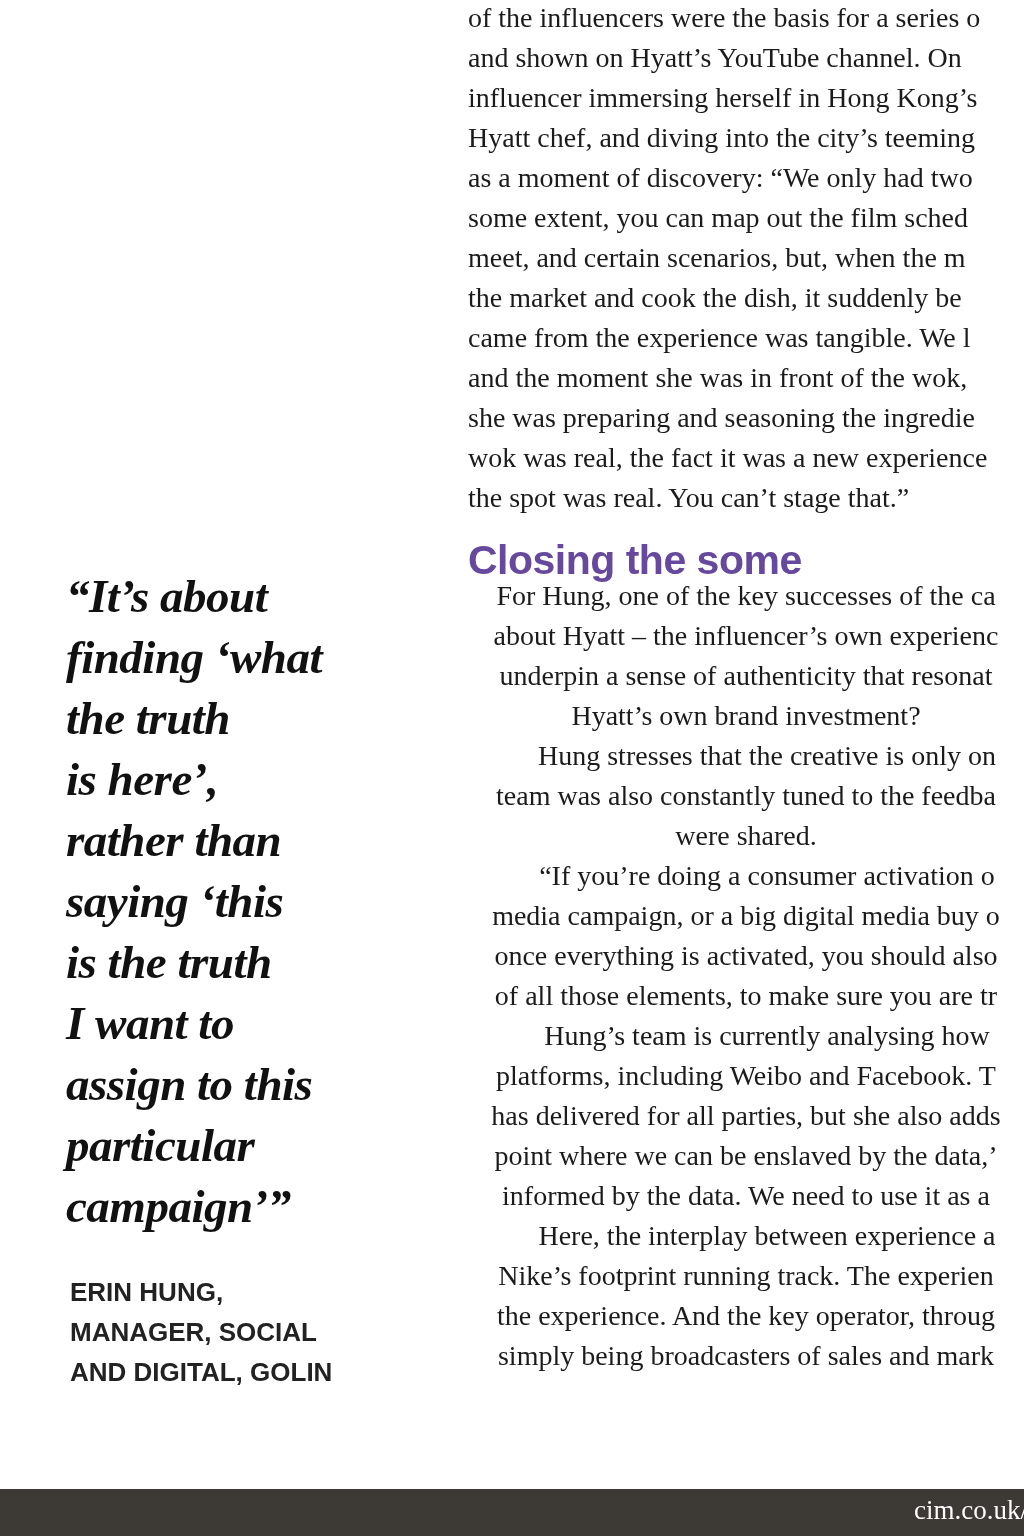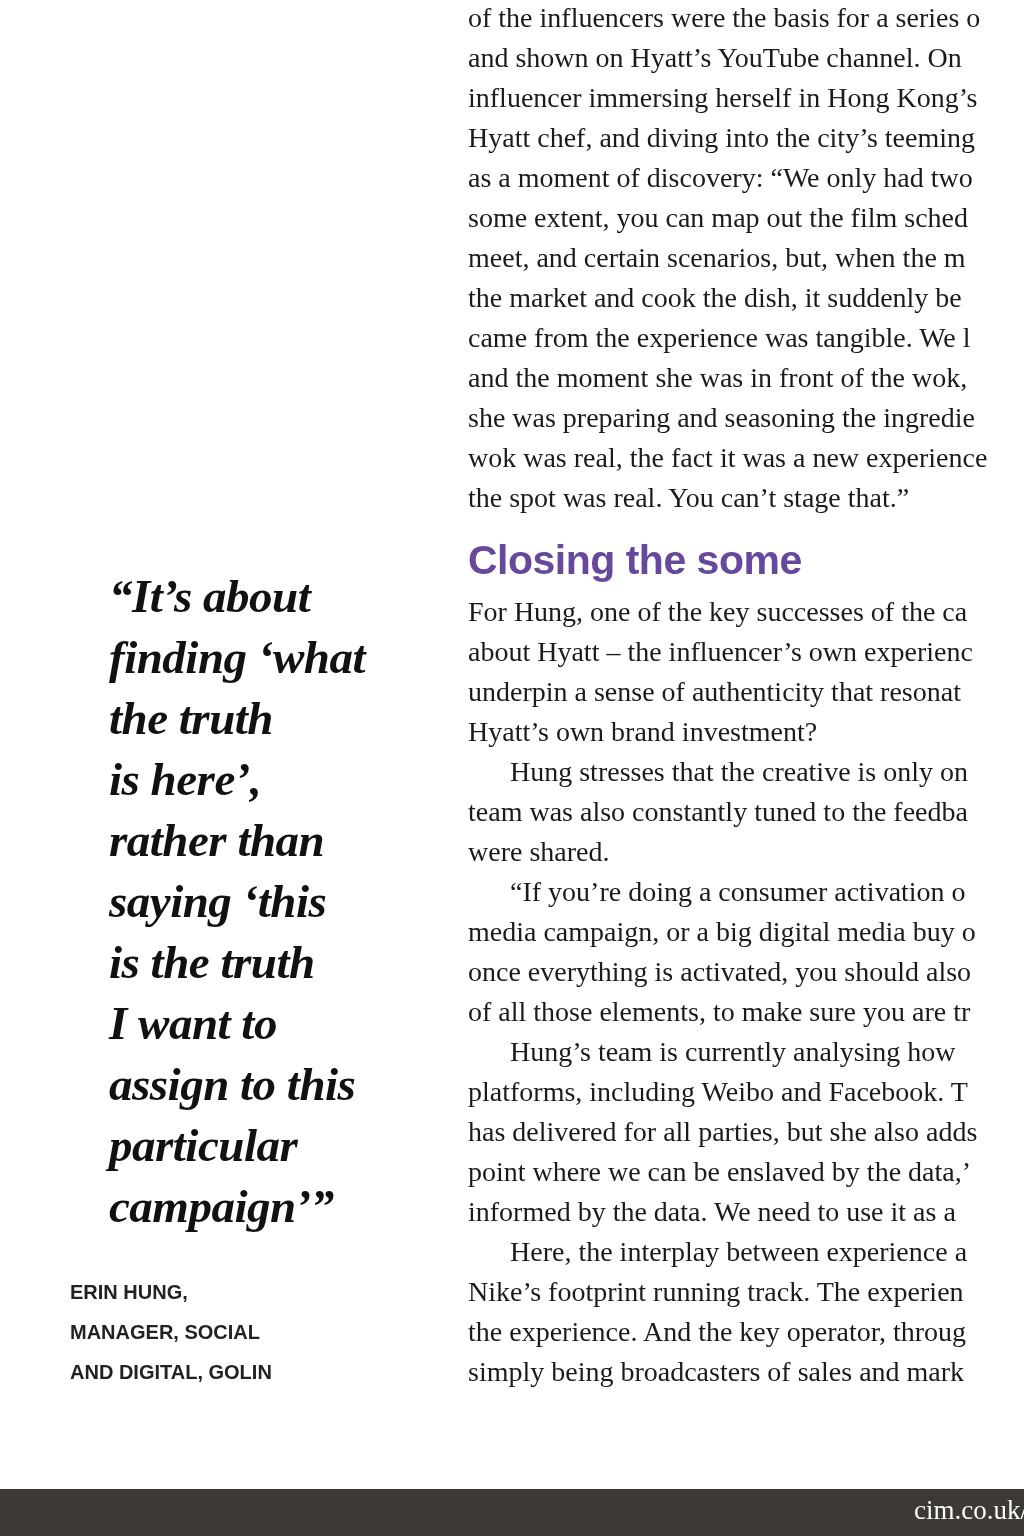--- a/index.html
+++ b/index.html
@@ -24,51 +24,50 @@
     top: 566px;
     width: 360px;
     font-family: "Liberation Serif", serif;
     font-style: italic;
     font-weight: 700;
     font-size: 47px;
     line-height: 61px;
     color: #111111;
     white-space: pre;
     letter-spacing: -0.5px;
-    margin-left: 43px;
   }
   .pull-quote-attribution {
     position: absolute;
     left: 70px;
     top: 1272px;
     width: 360px;
     font-family: "Liberation Sans", sans-serif;
     font-weight: 700;
-    font-size: 20px;
+    font-size: 26px;
     line-height: 40px;
     color: #222222;
     white-space: pre;
   }
 
   
   .right-col-block {
     position: absolute;
     left: 468px;
     width: 556px;
     overflow: hidden;
   }
   .article-paragraph {
     font-family: "Liberation Serif", serif;
     font-size: 28px;
     line-height: 40px;
     color: #1b1b1b;
     white-space: pre;
   }
   .para-top { top: -2px; height: 522px; }
-  .para-bottom { top: 592px; height: 804px; }
+  .para-bottom { top: 576px; height: 804px; text-align: center; }
   .section-heading {
     position: absolute;
     left: 468px;
     top: 536px;
     width: 556px;
     font-family: "Liberation Sans", sans-serif;
     font-weight: 700;
     font-size: 41px;
     line-height: 48px;
     color: #66489c;

